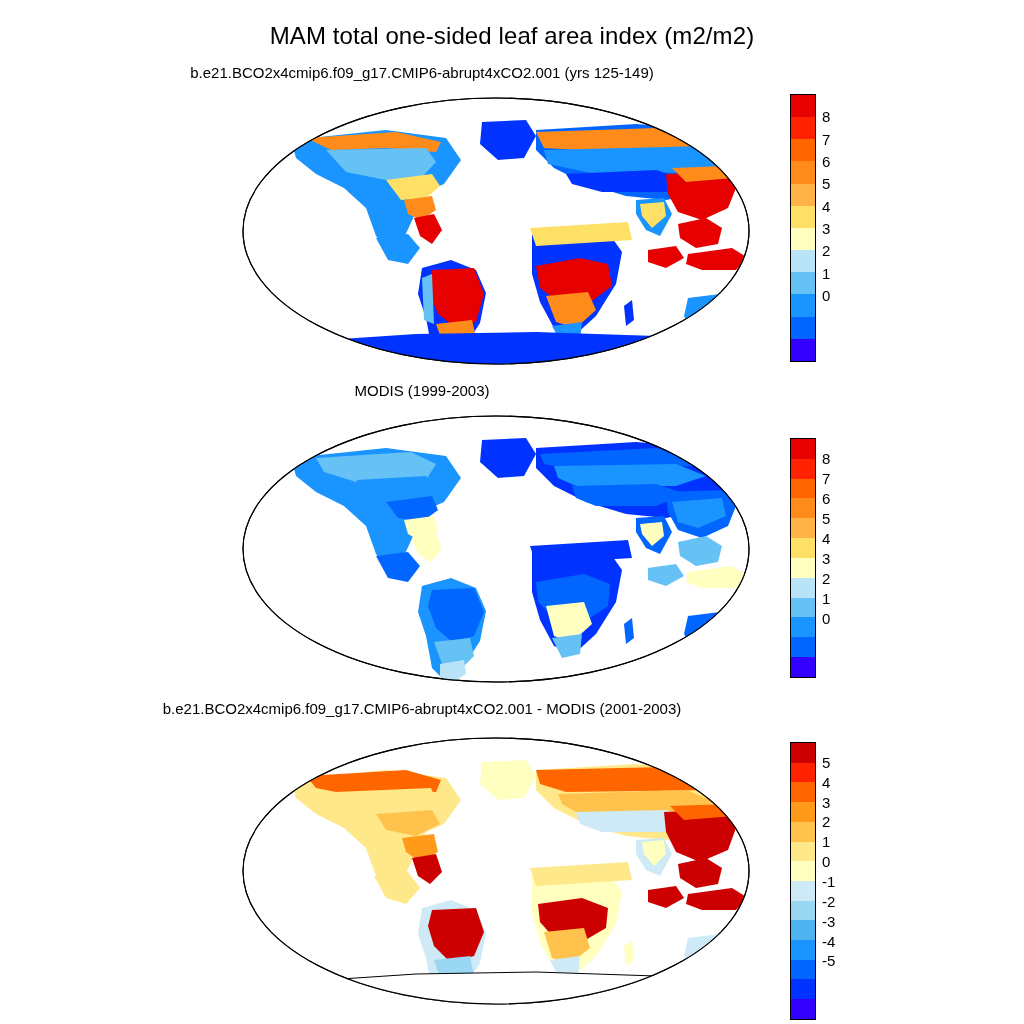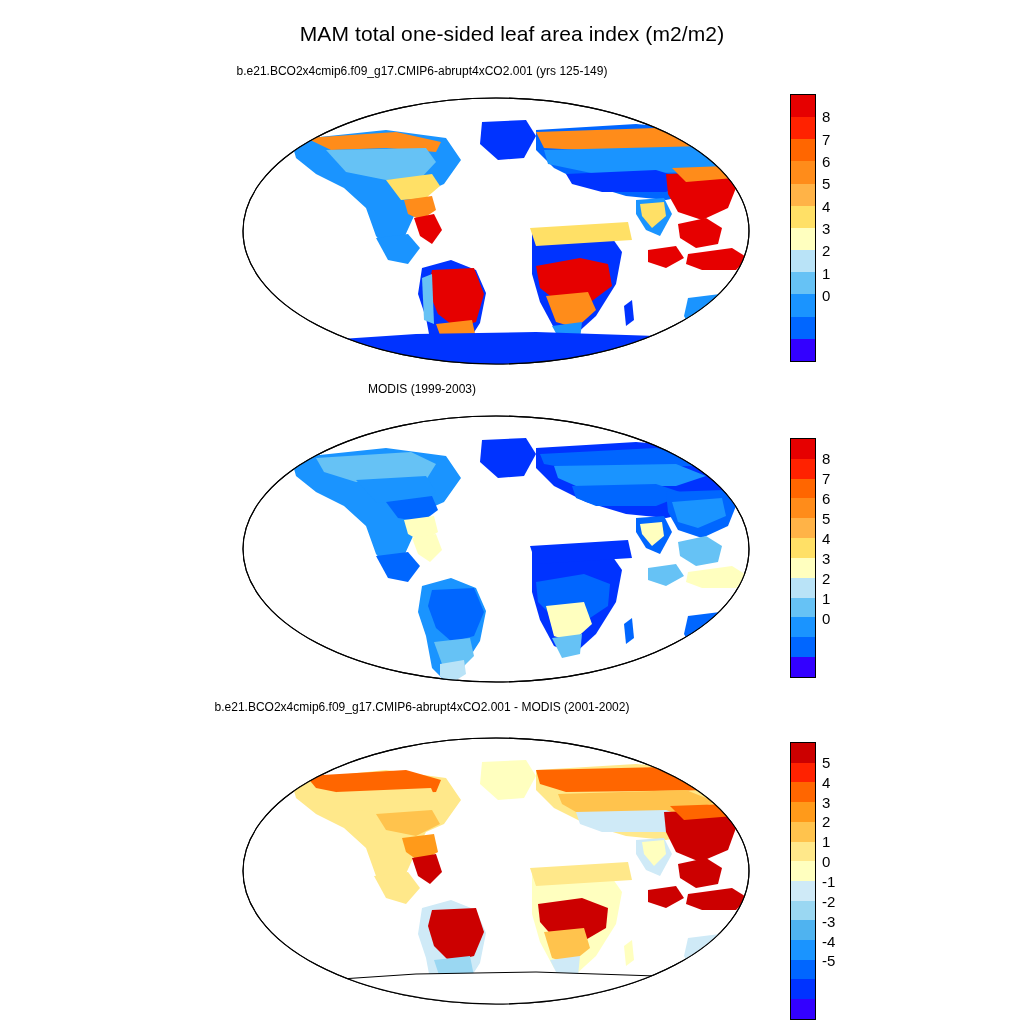--- a/index.html
+++ b/index.html
@@ -20,34 +20,34 @@
     left: 0; top: 0;
     width: 1024px;
     height: 1024px;
   }
   .figure-title {
     position: absolute;
     left: 0;
     top: 22px;
     width: 1024px;
     text-align: center;
-    font-size: 21px;
+    font-size: 24px;
     letter-spacing: 0.1px;
   }
   .panel {
     position: absolute;
     left: 0;
     width: 1024px;
   }
   .panel-title {
     position: absolute;
     left: 0;
     width: 844px;
     text-align: center;
-    font-size: 12px;
+    font-size: 15px;
     white-space: nowrap;
   }
   .map-wrap {
     position: absolute;
     left: 236px;
     width: 520px;
     height: 286px;
   }
   .map-svg {
     display: block;
@@ -263,21 +263,21 @@
         <span class="cbar-label" style="top:41.67%;">4</span>
         <span class="cbar-label" style="top:50%;">3</span>
         <span class="cbar-label" style="top:58.33%;">2</span>
         <span class="cbar-label" style="top:66.67%;">1</span>
         <span class="cbar-label" style="top:75%;">0</span>
       </div>
     </div>
   </div>
 
   <div class="panel" style="top:700px;height:320px;">
-    <div class="panel-title" style="top:0;">b.e21.BCO2x4cmip6.f09_g17.CMIP6-abrupt4xCO2.001 - MODIS (2001-2002)</div>
+    <div class="panel-title" style="top:0;">b.e21.BCO2x4cmip6.f09_g17.CMIP6-abrupt4xCO2.001 - MODIS (2001-2003)</div>
     <div class="map-wrap" style="top:28px;">
       <svg class="map-svg" width="520" height="286" viewBox="0 0 520 286" xmlns="http://www.w3.org/2000/svg">
         <defs>
           <clipPath id="globe3">
             <ellipse cx="260" cy="143" rx="253" ry="133"></ellipse>
           </clipPath>
         </defs>
         <ellipse cx="260" cy="143" rx="253" ry="133" fill="#ffffff" stroke="#000000" stroke-width="1.1"></ellipse>
         <g clip-path="url(#globe3)" stroke="none">
 

